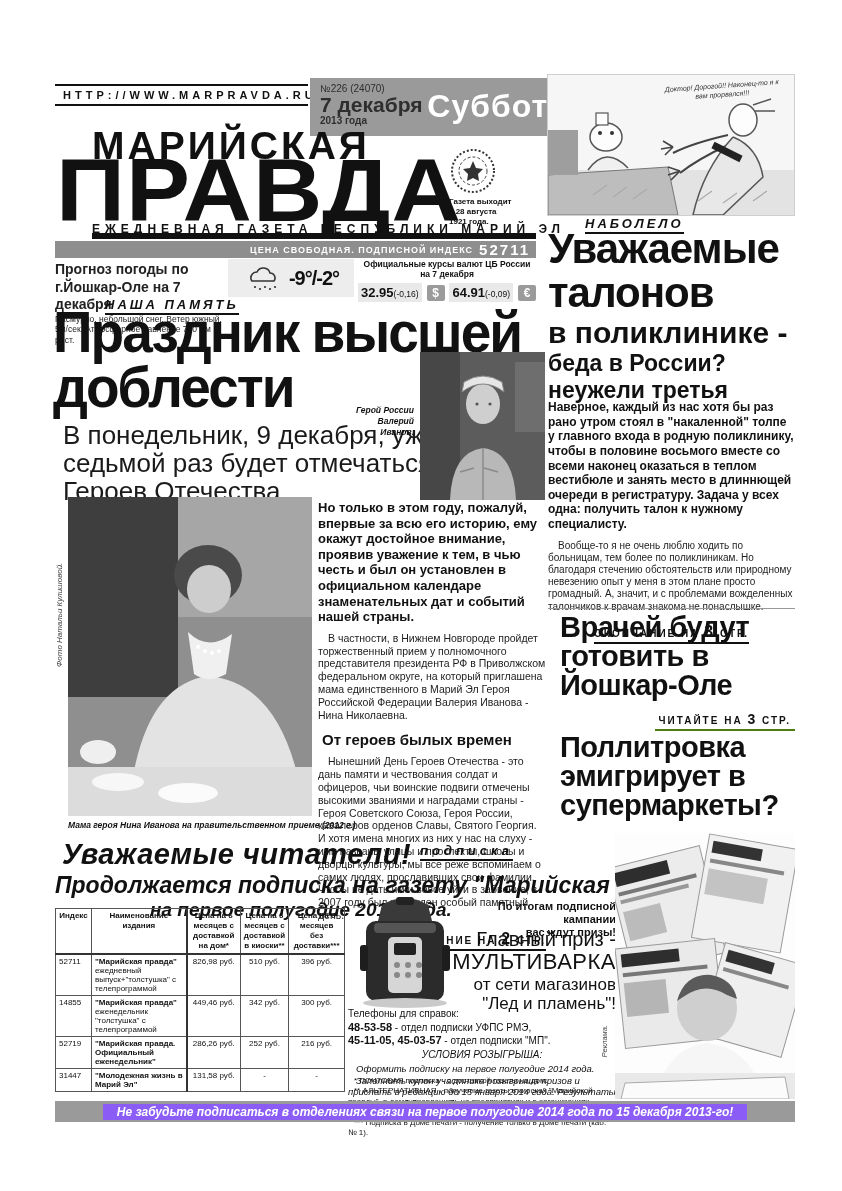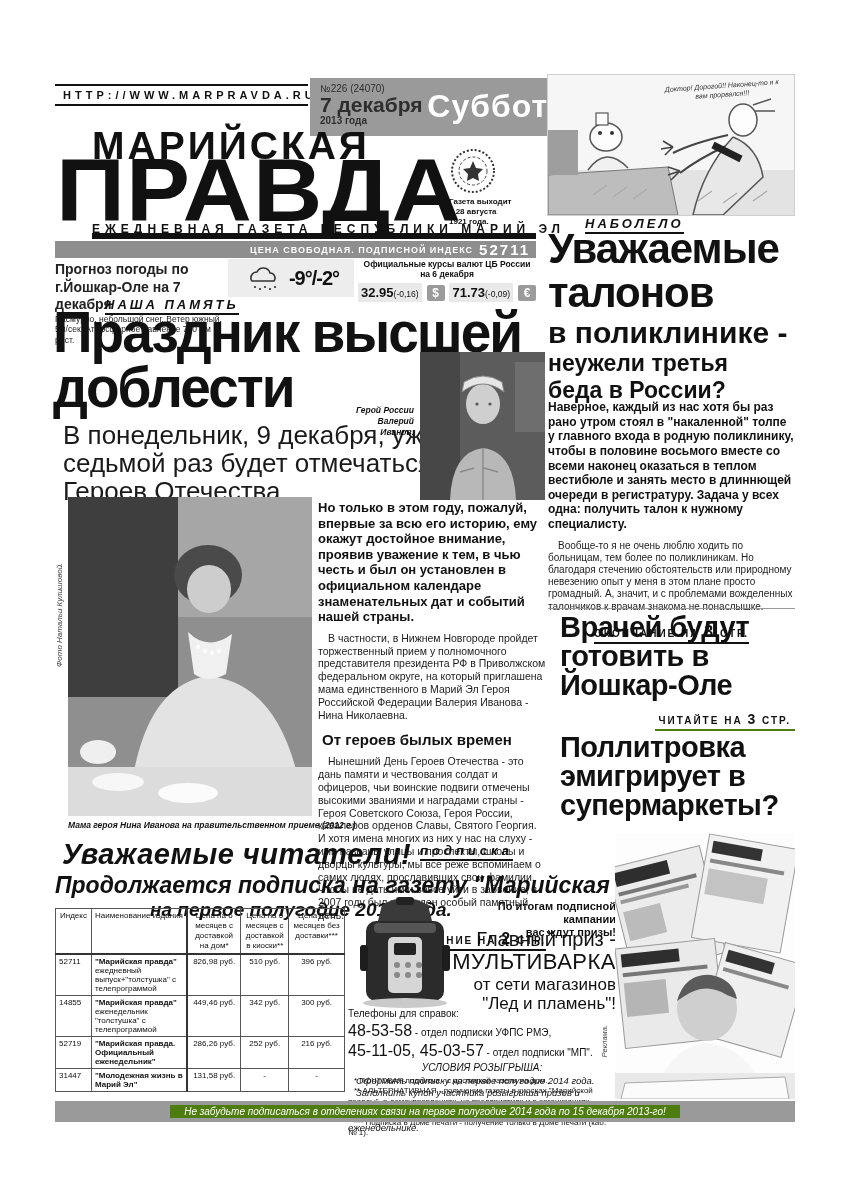--- a/index.html
+++ b/index.html
@@ -88,46 +88,46 @@
   .teaser2-link { left:548px; top:825px; width:247px; }
 
   
   .sub-title { left:62px; top:838px; font-size:29px; font-weight:bold; font-style:italic; letter-spacing:0.5px; }
   .kicker-podpiska { left:420px; top:843px; letter-spacing:4px; }
   .sub-sub { left:55px; top:872px; width:545px; font-size:23px; font-weight:bold; font-style:italic; white-space:nowrap; }
   .sub-sub2 { left:150px; top:899px; font-size:19px; font-weight:bold; font-style:italic; }
 
   table.prices { position:absolute; left:55px; top:908px; width:290px; border-collapse:collapse; font-size:8px; }
   table.prices th, table.prices td { border:1px solid #555; padding:2px 3px; vertical-align:top; }
-  table.prices th { font-weight:normal; text-align:center; line-height:1.25; }
+  table.prices th { font-weight:bold; text-align:center; line-height:1.25; }
   table.prices td.c { text-align:center; }
   table.prices .thick { border-left:2px solid #333; }
   table.prices tr.hdr { border-bottom:2px solid #333; }
   .cell-bold { font-weight:bold; }
 
   .cooker { left:352px; top:893px; width:106px; height:116px; }
   .prize-intro { left:448px; top:900px; width:168px; font-size:11px; font-weight:bold; text-align:right; line-height:1.2; }
   .prize-main { left:430px; top:928px; width:186px; text-align:right; line-height:1.12; }
   .pm-a { font-size:20px; display:block; }
   .pm-b { font-size:22px; display:block; letter-spacing:0.5px; }
   .pm-c { font-size:17px; display:block; }
   .pm-d { font-size:17px; display:block; }
 
   .phones { left:348px; top:1008px; width:268px; font-size:10px; line-height:1.25; }
-  .phones .num { font-weight:normal; font-size:16px; }
+  .phones .num { font-weight:bold; font-size:11px; }
   .conditions-title { text-align:center; font-style:italic; font-size:10px; margin-top:1px; }
   .conditions { font-style:italic; font-size:9.5px; line-height:1.2; margin-top:1px; text-indent:8px; }
   .notes { left:348px; top:1076px; width:262px; font-size:8px; line-height:1.3; }
   .note { text-indent:6px; }
   .reklama { left:600px; top:1025px; font-size:7.5px; font-style:italic; color:#444; writing-mode:vertical-rl; transform:rotate(180deg); }
 
   .reader-photo { left:615px; top:833px; width:180px; height:266px; }
 
   .bottom-bar { left:55px; top:1101px; width:740px; height:21px; background:#9a9a9a; display:flex; align-items:center; justify-content:center; }
-  .bottom-inner { background:#4d7c0f; color:#fff; font-size:10px; font-weight:normal; font-style:italic; padding:1px 14px; white-space:nowrap; }
+  .bottom-inner { background:#8b5cf6; color:#fff; font-size:12px; font-weight:bold; font-style:italic; padding:1px 14px; white-space:nowrap; }
 </style>
 </head>
 <body>
 
 <div class="page">
 
   <div class="abs url-row">
     <span class="url-sq"></span>
     <span class="url-text">HTTP://WWW.MARPRAVDA.RU</span>
   </div>
@@ -194,29 +194,29 @@
       <path d="M8,15 a6,6 0 0 1 6,-7 a7,7 0 0 1 13,1 a5,5 0 0 1 4,8 l-22,0 a5,5 0 0 1 -1,-2 z" fill="none" stroke="#333" stroke-width="1.6"></path>
       <circle cx="12" cy="23" r="1.1" fill="#333"></circle>
         <circle cx="17" cy="25" r="1.1" fill="#333"></circle>
       <circle cx="22" cy="23" r="1.1" fill="#333"></circle>
         <circle cx="27" cy="25" r="1.1" fill="#333"></circle>
       <circle cx="32" cy="23" r="1.1" fill="#333"></circle>
     </svg>
     <span class="temp-val">-9°/-2°</span>
   </div>
   <div class="abs currency">
-    <div class="cur-title">Официальные курсы валют ЦБ России на 6 декабря</div>
+    <div class="cur-title">Официальные курсы валют ЦБ России на 7 декабря</div>
     <div class="cur-row">
       <span class="cur-cell">
         <span class="cur-val">32.95</span>
         <span class="cur-chg">(-0,16)</span>
       </span>
       <span class="cur-sym">$</span>
       <span class="cur-cell">
-        <span class="cur-val">71.73</span>
+        <span class="cur-val">64.91</span>
         <span class="cur-chg">(-0,09)</span>
       </span>
       <span class="cur-sym">€</span>
     </div>
   </div>
 
   <div class="abs kicker kicker-nasha">НАША ПАМЯТЬ</div>
   <div class="abs headline">
     <div>Праздник высшей</div>
     <div>доблести</div>
@@ -273,22 +273,22 @@
         <span>СТР.</span>
       </span>
     </div>
   </div>
 
   <div class="abs kicker kicker-nabolelo">НАБОЛЕЛО</div>
   <div class="abs rhead">
     <span class="h-a">Уважаемые</span>
     <span class="h-a">талонов</span>
     <span class="h-b">в поликлинике -</span>
+    <span class="h-c">беда в России?</span>
     <span class="h-c">неужели третья</span>
-    <span class="h-c">беда в России?</span>
   </div>
   <div class="abs rcol-text">
     <div class="rlede">Наверное, каждый из нас хотя бы раз рано утром стоял в "накаленной" толпе у главного входа в родную поликлинику, чтобы в половине восьмого вместе со всеми наконец оказаться в теплом вестибюле и занять место в длиннющей очереди в регистратуру. Задача у всех одна: получить талон к нужному специалисту.</div>
     <div class="rbody">Вообще-то я не очень люблю ходить по больницам, тем более по поликлиникам. Но благодаря стечению обстоятельств или природному невезению опыт у меня в этом плане просто громадный. А, значит, и с проблемами вожделенных талончиков к врачам знакома не понаслышке.</div>
     <div class="rcol-contin">
       <span class="contin-inner">
         <span>ОКОНЧАНИЕ НА</span>
         <span class="contin-num">3</span>
         <span>СТР.</span>
       </span>

